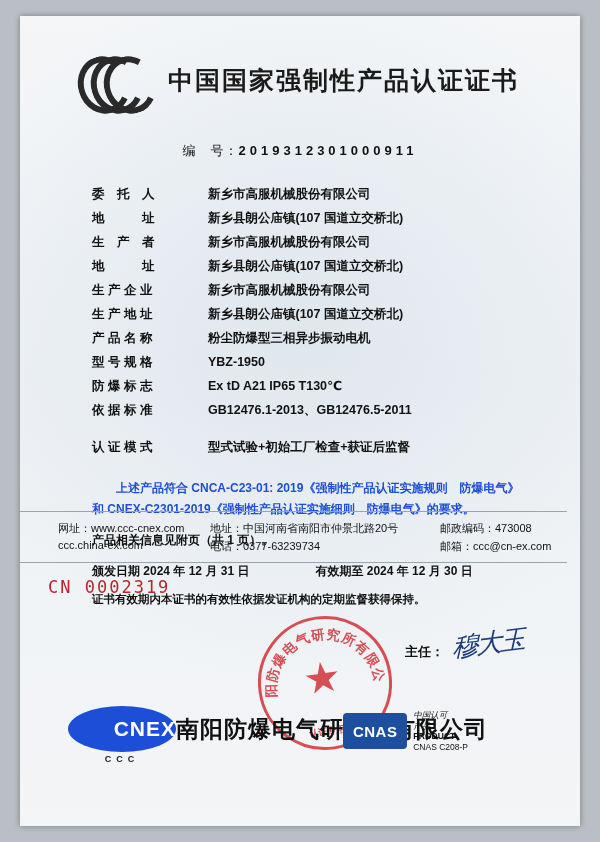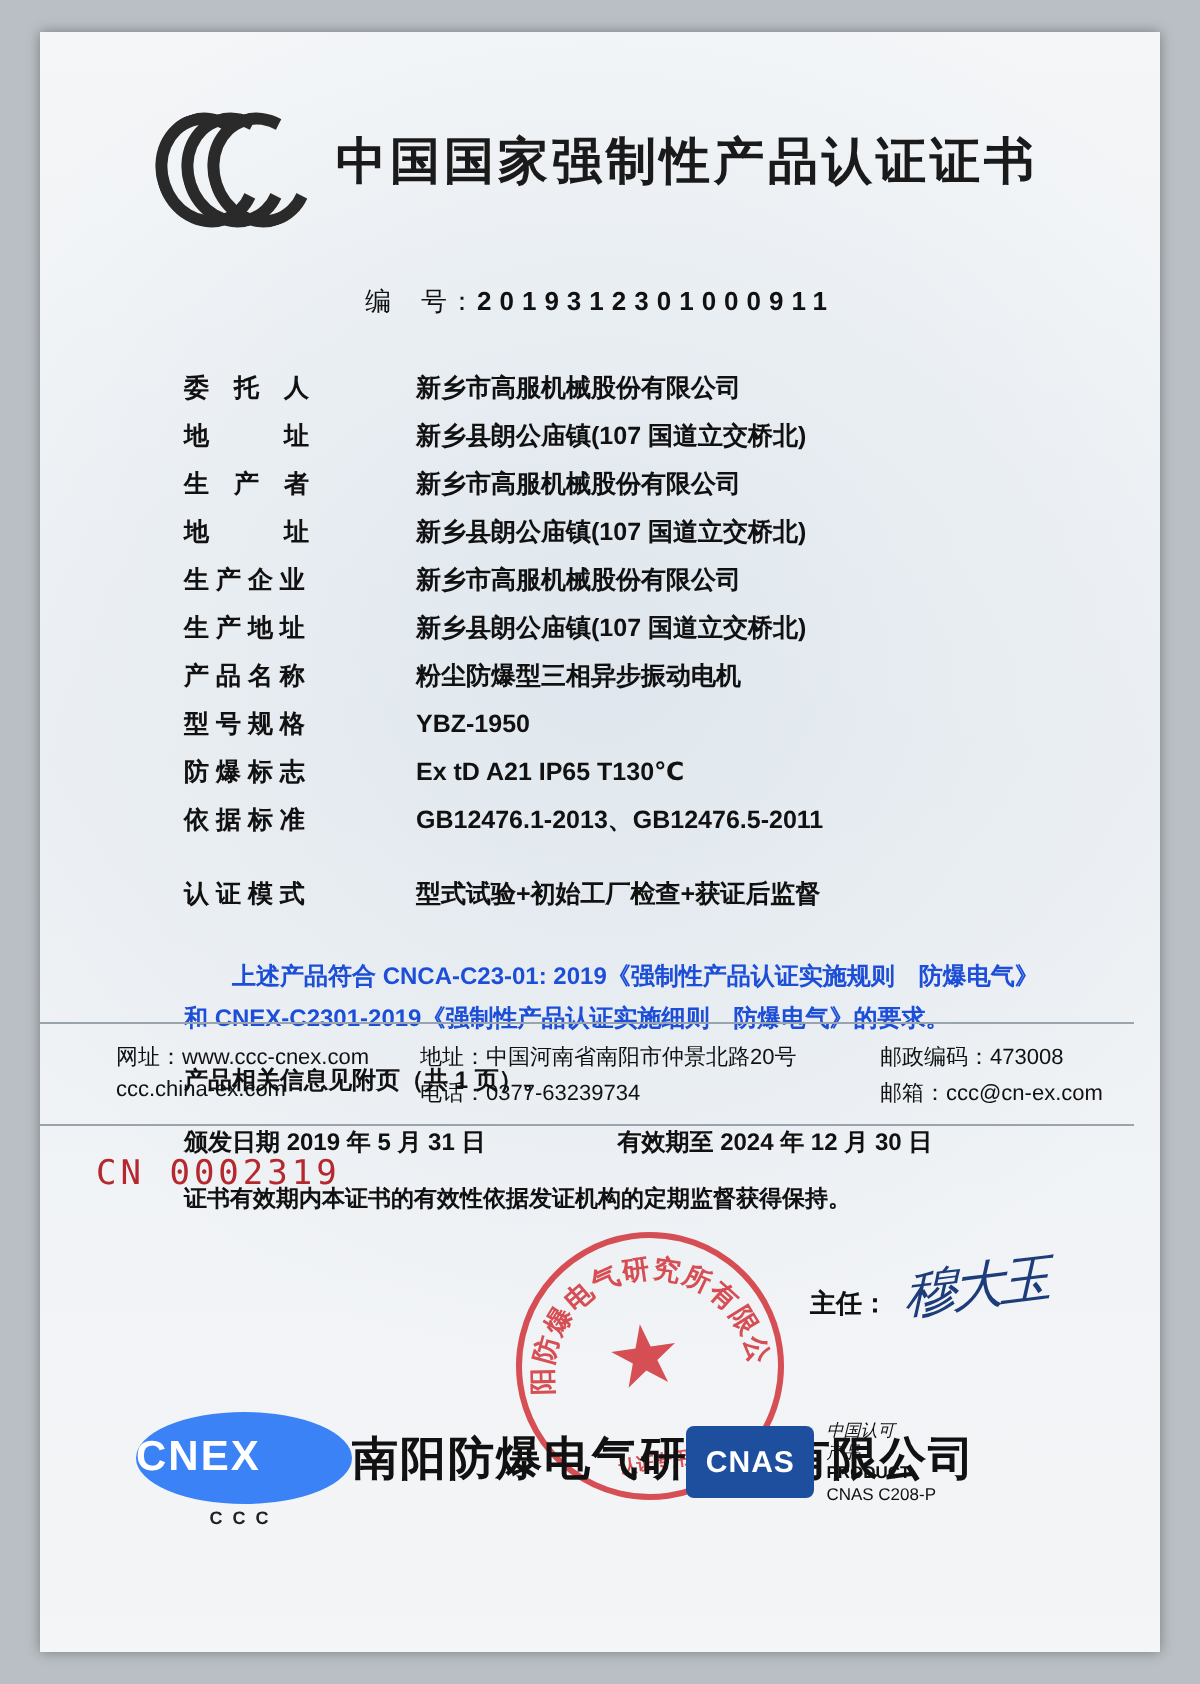--- a/index.html
+++ b/index.html
@@ -125,22 +125,22 @@
 
   
   .logos{
     position:absolute;left:0;right:0;top:690px;height:70px;
   }
   .cnex{
     position:absolute;left:42px;top:0;width:120px;text-align:center;
   }
   .cnex .oval{
     width:108px;height:46px;border-radius:50%;
-    background:#3b82f6;margin:0 auto;
-    display:flex;align-items:center;justify-content:flex-start;
+    background:#1d4ed8;margin:0 auto;
+    display:flex;align-items:center;justify-content:flex-end;
   }
   .cnex .oval b{color:#fff;font-size:21px;letter-spacing:1px;font-weight:bold;}
   .cnex .sub{font-size:9px;letter-spacing:5px;color:#222;margin-top:2px;font-weight:bold;}
   .orgname{
     position:absolute;left:156px;top:8px;
     font-size:23px;font-weight:bold;color:#111;letter-spacing:1px;
   }
   .cnas{
     position:absolute;right:112px;top:4px;
     display:flex;align-items:center;
@@ -238,21 +238,21 @@
       </div>
     </div>
 
     <div class="paras">
       <div class="p1">
         <span>上述产品符合 CNCA-C23-01: 2019《强制性产品认证实施规则　防爆电气》</span>
         <span class="ln2">和 CNEX-C2301-2019《强制性产品认证实施细则　防爆电气》的要求。</span>
       </div>
       <div class="p2">产品相关信息见附页（共 1 页）。</div>
       <div class="dates">
-        <div class="d1">颁发日期 2019 年 5 月 31 日</div>
+        <div class="d1">颁发日期 2024 年 12 月 31 日</div>
         <div class="d2">有效期至 2024 年 12 月 30 日</div>
       </div>
       <div class="p3">证书有效期内本证书的有效性依据发证机构的定期监督获得保持。</div>
     </div>
 
     <div class="sign">
       <div class="lab">主任：</div>
       <div class="hand">穆大玉</div>
     </div>
 

